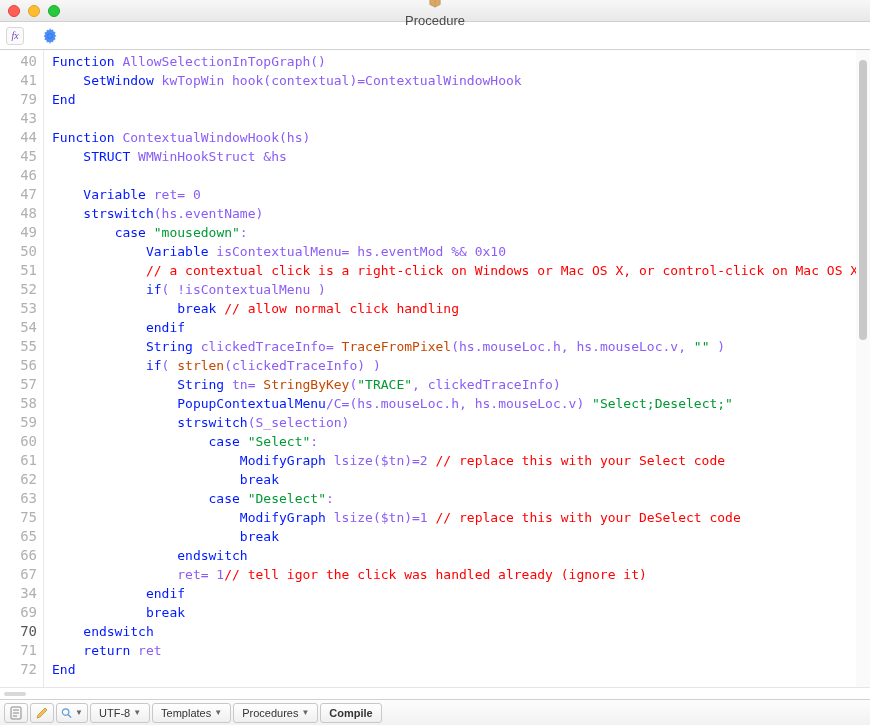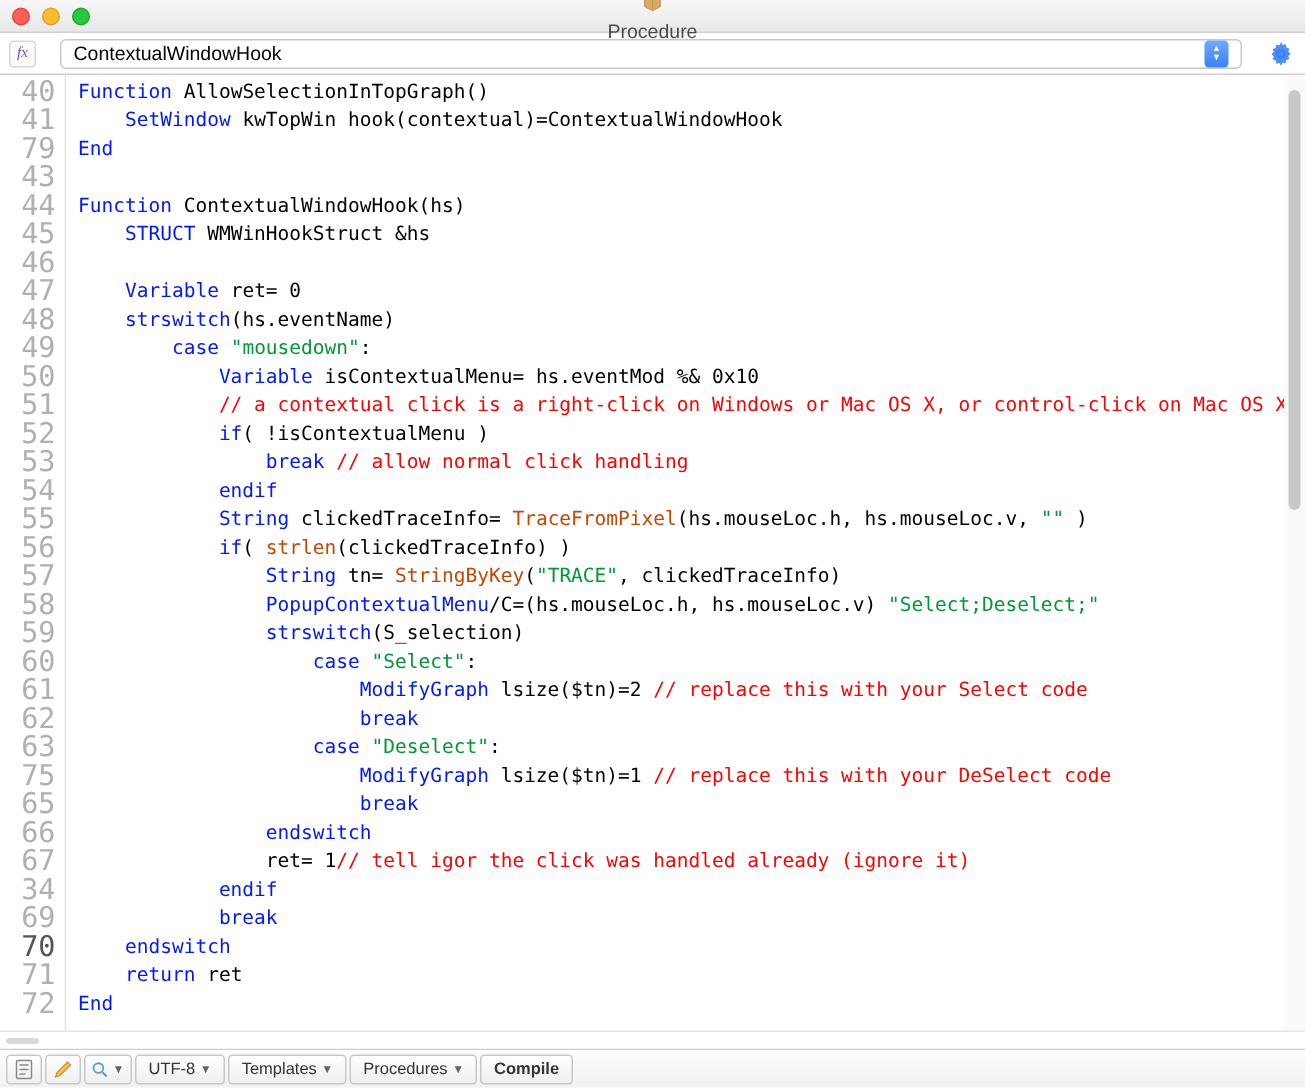--- a/index.html
+++ b/index.html
@@ -109,21 +109,21 @@
     overflow: hidden;
     position: relative;
   }
   .gutter {
     width: 44px;
     background: #fff;
     border-right: 1px solid #e8e8e8;
     text-align: right;
     padding: 2px 6px 2px 0;
     font-family: Menlo, Monaco, monospace;
-    font-size: 19px;
+    font-size: 14px;
     color: #b0b0b0;
     line-height: 19px;
     user-select: none;
   }
   .gutter .cur { color: #555; }
   .code {
     flex: 1;
     padding: 2px 0 2px 8px;
     font-family: Menlo, Monaco, monospace;
     font-size: 13px;
@@ -141,21 +141,21 @@
     left: 3px; right: 3px;
     top: 10px;
     height: 280px;
     background: #c8c8c8;
     border-radius: 4px;
   }
   .kw  { color: #0018ff; }
   .str { color: #009933; }
   .com { color: #ff0000; }
   .fn  { color: #c44800; }
-  .txt { color: #000000; margin-top: 34px; }
+  .txt { color: #8b5cf6; margin-top: 34px; }
 
   .status-strip {
     height: 12px;
     background: #fff;
     border-top: 1px solid #e5e5e5;
     position: relative;
   }
   .status-strip::before {
     content: "";
     position: absolute;
@@ -207,27 +207,20 @@
           <path d="M2 4 L8 1 L14 4 L14 12 L8 15 L2 12 Z" fill="#d9a866" stroke="#b8864a" stroke-width="0.6"></path>
           <path d="M8 1 L8 15 M2 4 L14 4" stroke="#b8864a" stroke-width="0.4" fill="none"></path>
         </svg>
     </span>
     <span>Procedure</span>
   </div>
 </div>
 
 <div class="toolbar">
   <span class="fn-icon">fx</span>
-  <div class="fn-select">
-    <span>ContextualWindowHook</span>
-    <span class="fn-arrows">
-      <span>▲</span>
-        <span>▼</span>
-    </span>
-  </div>
   <span class="gear-btn">
     <svg viewBox="0 0 20 20" width="16" height="16">
         <path fill="#3b82f6" d="M10 6a4 4 0 110 8 4 4 0 010-8zm0 2a2 2 0 100 4 2 2 0 000-4z"></path>
         <path fill="#3b82f6" d="M10 0l1.2 2.4 2.6-.6.6 2.6L17 5.6l-1 2.4 2 1.8-2 1.8 1 2.4-2.6 1.2-.6 2.6-2.6-.6L10 20l-1.2-2.4-2.6.6-.6-2.6L3 14.4l1-2.4-2-1.8 2-1.8-1-2.4L5.6 4.8l.6-2.6 2.6.6L10 0z" opacity="0.9"></path>
       </svg>
   </span>
 </div>
 
 <div class="editor">
   <div class="gutter" id="gutter">

